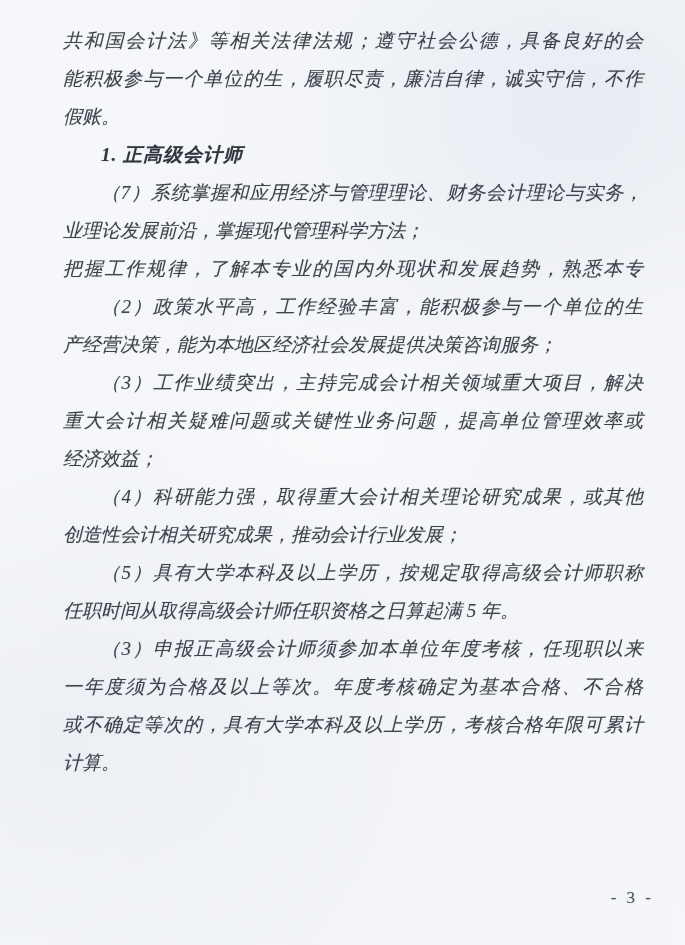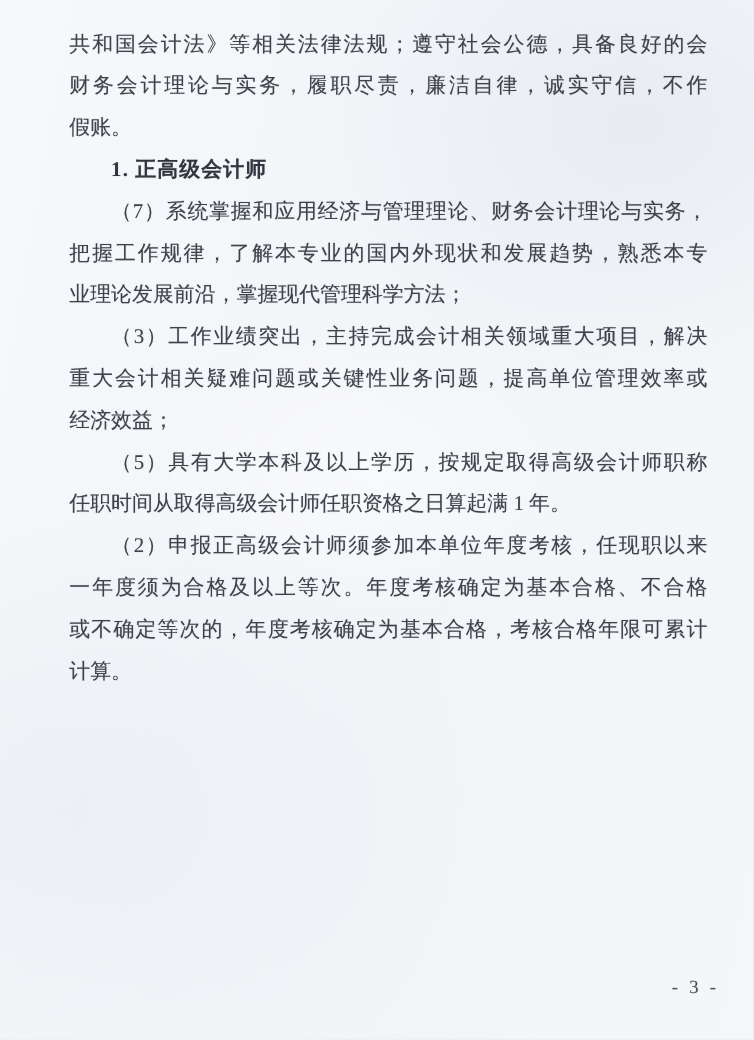--- a/index.html
+++ b/index.html
@@ -25,21 +25,21 @@
   }
   .doc-body {
     position: absolute;
     left: 63px;
     top: 22px;
     width: 580px;
     font-size: 19px;
     line-height: 38px;
     text-shadow: 0 0 1px rgba(72, 78, 90, 0.35);
   }
-  .para { margin: 0; padding: 0; }
+  .para { margin: 0; padding: 0; font-style: italic; }
   .line {
     text-align: justify;
     text-align-last: justify;
     min-height: 38px;
   }
   .line.last {
     text-align: center;
     text-align-last: left;
   }
   .line.indent {
@@ -62,41 +62,49 @@
     text-shadow: 0 0 1px rgba(72, 78, 90, 0.3);
   }
 </style>
 </head>
 <body>
 
 <div class="page">
   <div class="doc-body">
       <div class="para">
         <div class="line">共和国会计法》等相关法律法规；遵守社会公德，具备良好的会</div>
-        <div class="line">财务会计理论与实务，履职尽责，廉洁自律，诚实守信，不作</div>
+        <div class="line">能积极参与一个单位的生，履职尽责，廉洁自律，诚实守信，不作</div>
         <div class="line last">假账。</div>
       </div>
       <div class="para heading">
         <div class="line last indent">1. 正高级会计师</div>
       </div>
       <div class="para">
         <div class="line indent">（7）系统掌握和应用经济与管理理论、财务会计理论与实务，</div>
+        <div class="line last">业理论发展前沿，掌握现代管理科学方法；</div>
         <div class="line">把握工作规律，了解本专业的国内外现状和发展趋势，熟悉本专</div>
-        <div class="line last">业理论发展前沿，掌握现代管理科学方法；</div>
+      </div>
+      <div class="para">
+        <div class="line indent">（2）政策水平高，工作经验丰富，能积极参与一个单位的生</div>
+        <div class="line last">产经营决策，能为本地区经济社会发展提供决策咨询服务；</div>
       </div>
       <div class="para">
         <div class="line indent">（3）工作业绩突出，主持完成会计相关领域重大项目，解决</div>
         <div class="line">重大会计相关疑难问题或关键性业务问题，提高单位管理效率或</div>
         <div class="line last">经济效益；</div>
       </div>
       <div class="para">
-        <div class="line indent">（5）具有大学本科及以上学历，按规定取得高级会计师职称</div>
-        <div class="line last">任职时间从取得高级会计师任职资格之日算起满 1 年。</div>
+        <div class="line indent">（4）科研能力强，取得重大会计相关理论研究成果，或其他</div>
+        <div class="line last">创造性会计相关研究成果，推动会计行业发展；</div>
       </div>
       <div class="para">
-        <div class="line indent">（2）申报正高级会计师须参加本单位年度考核，任现职以来</div>
+        <div class="line indent">（5）具有大学本科及以上学历，按规定取得高级会计师职称</div>
+        <div class="line last">任职时间从取得高级会计师任职资格之日算起满 5 年。</div>
+      </div>
+      <div class="para">
+        <div class="line indent">（3）申报正高级会计师须参加本单位年度考核，任现职以来</div>
         <div class="line">一年度须为合格及以上等次。年度考核确定为基本合格、不合格</div>
-        <div class="line">或不确定等次的，年度考核确定为基本合格，考核合格年限可累计</div>
+        <div class="line">或不确定等次的，具有大学本科及以上学历，考核合格年限可累计</div>
         <div class="line last">计算。</div>
       </div>
     </div>
   <div class="page-number">- 3 -</div>
 </div>
 
 </body></html>

